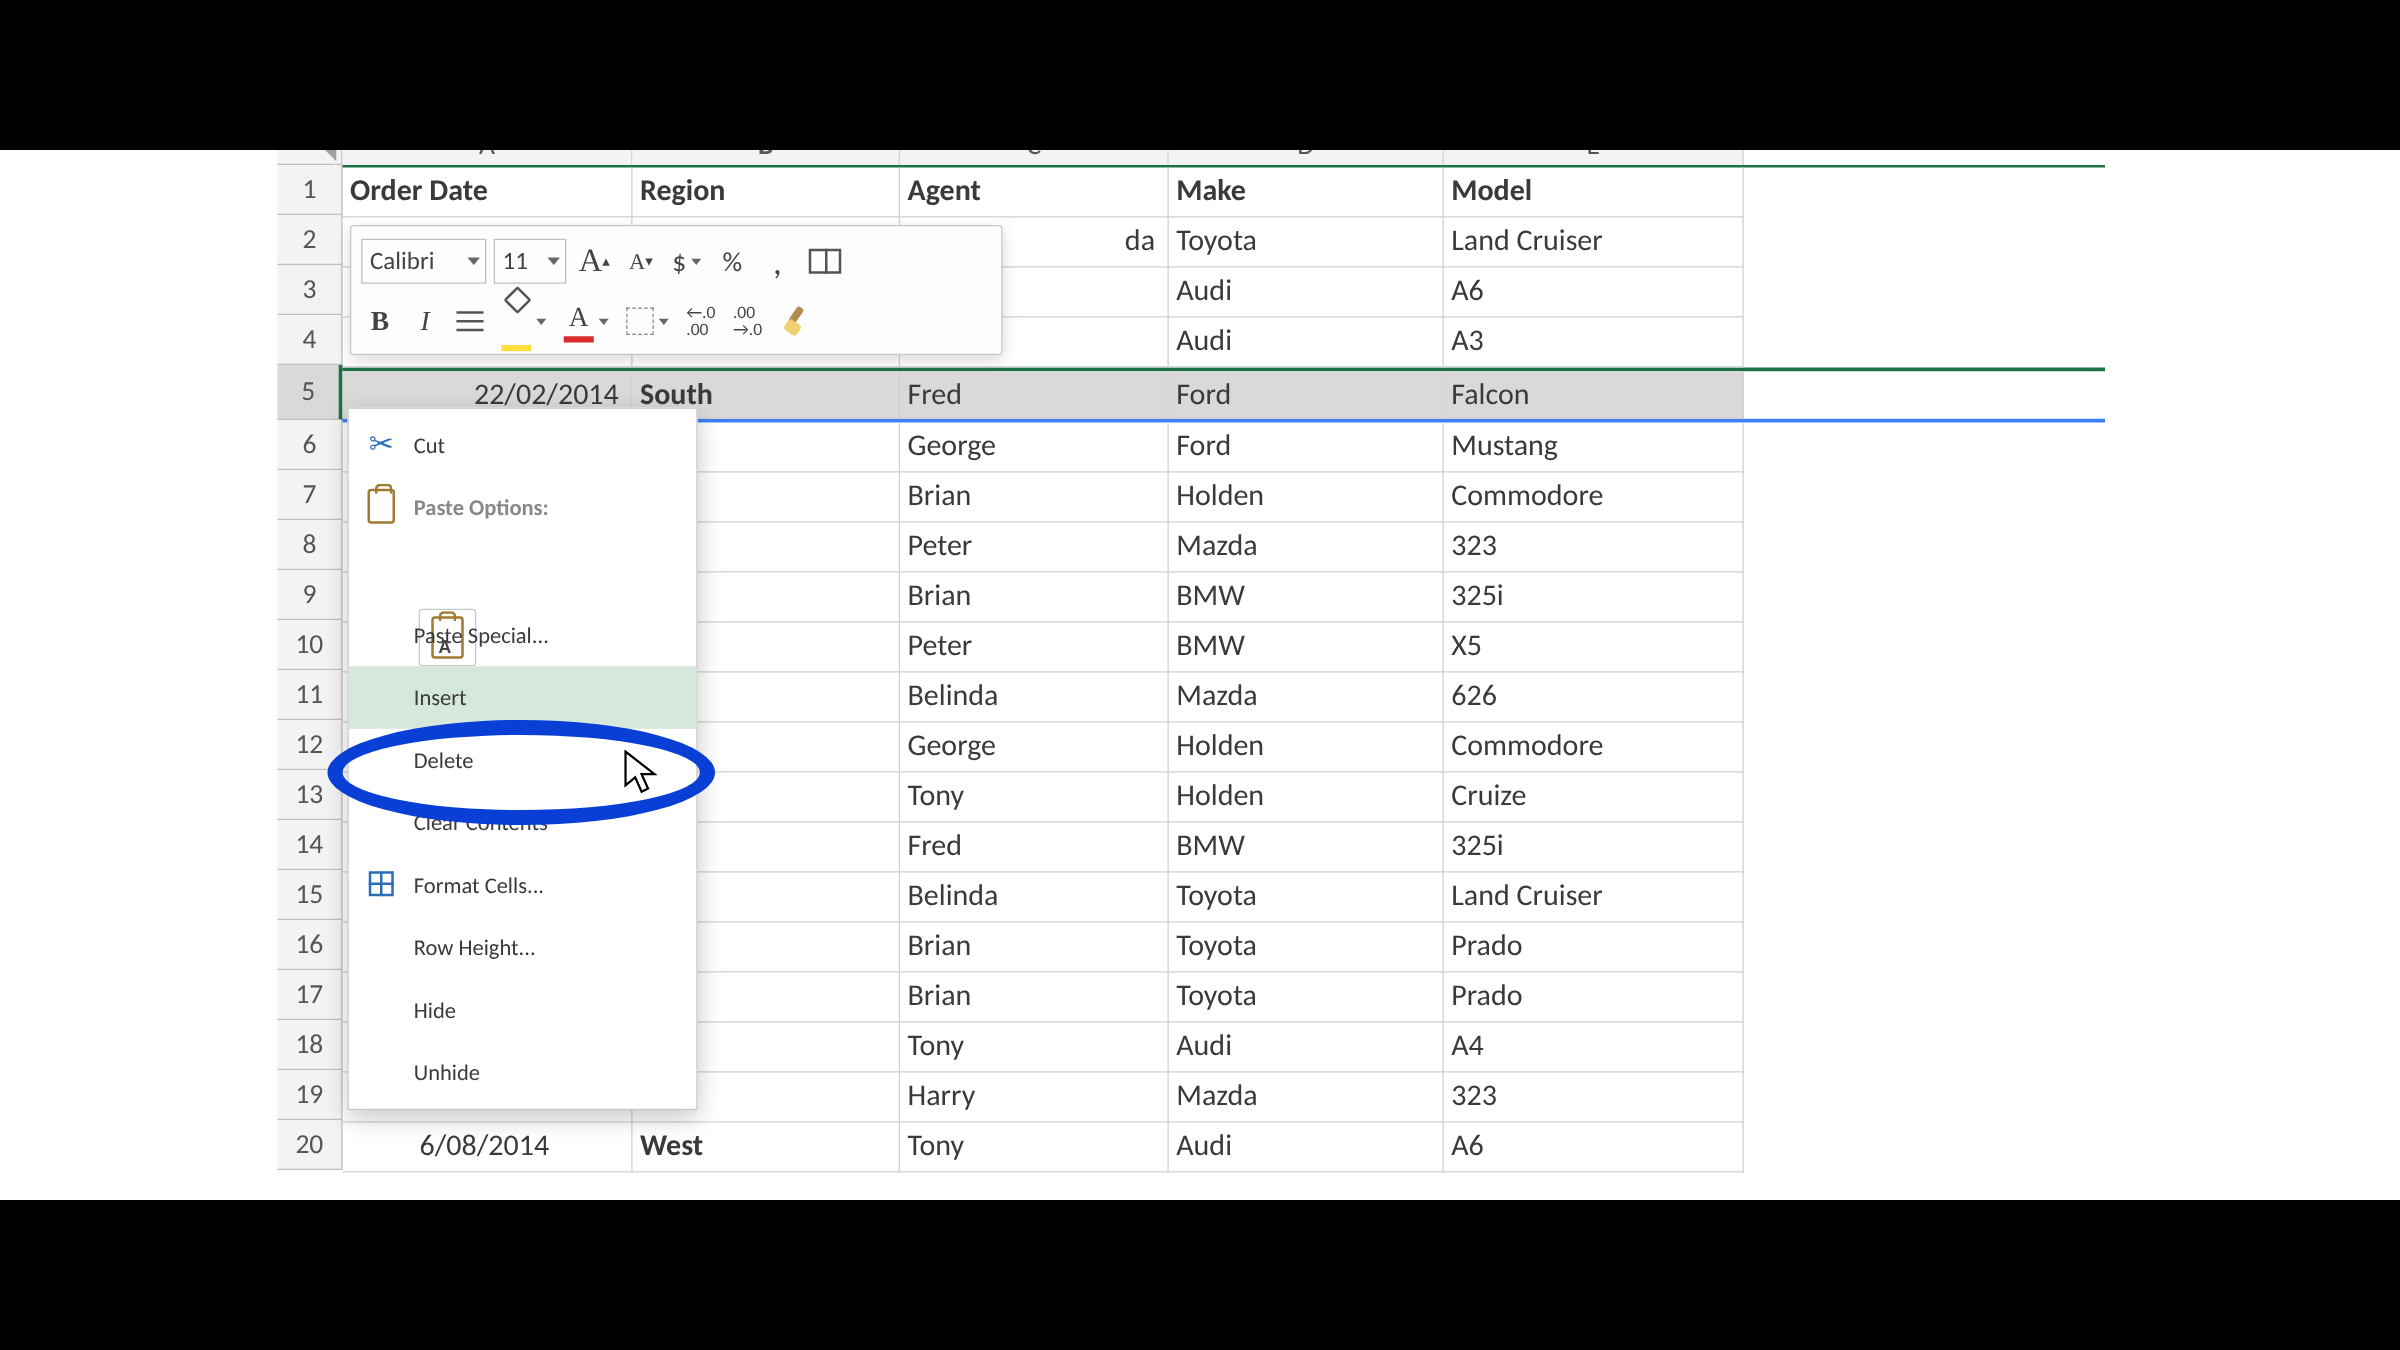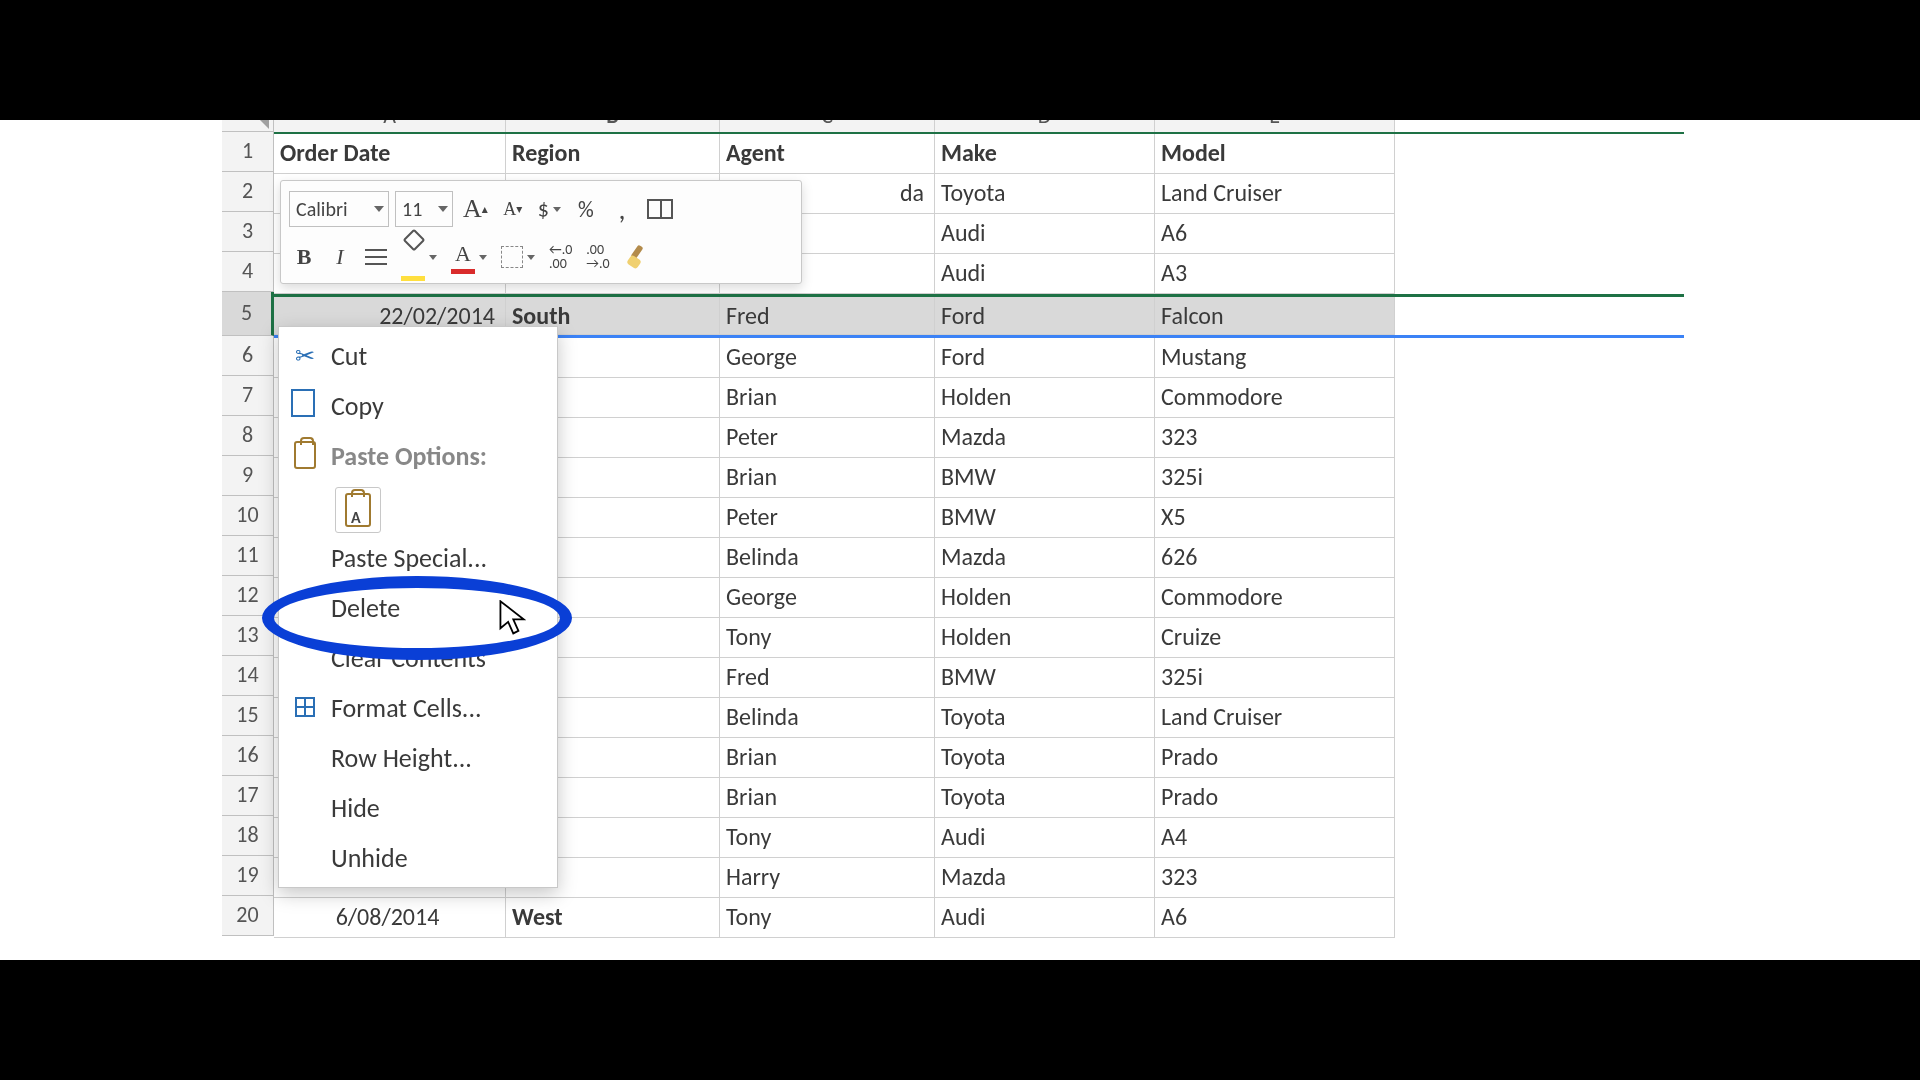--- a/index.html
+++ b/index.html
@@ -182,21 +182,21 @@
     background:#fff;
     border:1px solid #c8c8c8;
     box-shadow: 0 6px 18px rgba(0,0,0,0.22);
     z-index: 25;
     padding: 4px 0;
   }
   .ctx-item{
     display:flex;align-items:center;
     height:50px;
     padding-left:52px;
-    font-size:26px;color:#3a3a3a;
+    font-size:18px;color:#3a3a3a;
     position:relative;
   }
   .ctx-item.hl{ background:#d5e8dc; }
   .ctx-item .ci-icon{position:absolute;left:12px;top:10px;width:28px;height:28px;display:flex;align-items:center;justify-content:center;color:#555;}
   .ctx-sep{height:52px;}
   .paste-btn{
     position:absolute;left:56px;top:160px;width:46px;height:46px;
     border:1px solid #c8c8c8;display:flex;align-items:center;justify-content:center;
     border-radius:3px;
   }
@@ -486,42 +486,39 @@
           <span class="brush"></span>
         </div>
     </div>
   </div>
 
   <div class="ctx-menu">
     <div class="ctx-item">
       <span class="ci-icon scissors"></span>
       <span>Cut</span>
     </div>
-    <div class="ctx-item">
-      <span class="ci-icon">
-          <span class="copies-icon"></span>
-        </span>
-      <span>Copy</span>
-    </div>
     <div class="ctx-item" style="color:#888;font-weight:700;">
       <span class="ci-icon">
           <span class="clip-icon"></span>
         </span>
       <span>Paste Options:</span>
     </div>
     <div class="ctx-sep">
       <div class="paste-btn">
         <span class="clip-icon big">
             <span class="A">A</span>
           </span>
       </div>
     </div>
     <div class="ctx-item">
       <span>Paste Special...</span>
     </div>
+    <div class="ctx-item hl">
+      <span>Insert</span>
+    </div>
     <div class="ctx-item">
       <span>Delete</span>
     </div>
     <div class="ctx-item">
       <span>Clear Contents</span>
     </div>
     <div class="ctx-item">
       <span class="ci-icon">
           <span class="table-icon"></span>
         </span>

